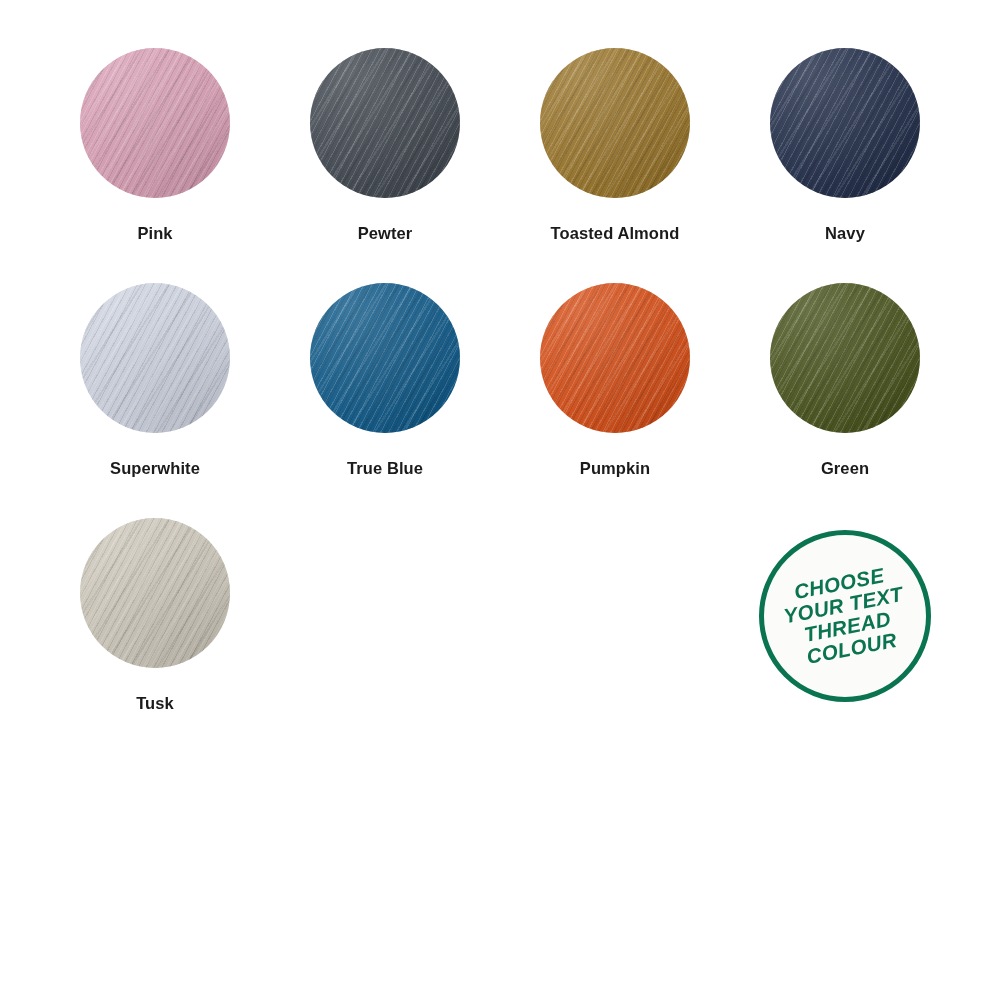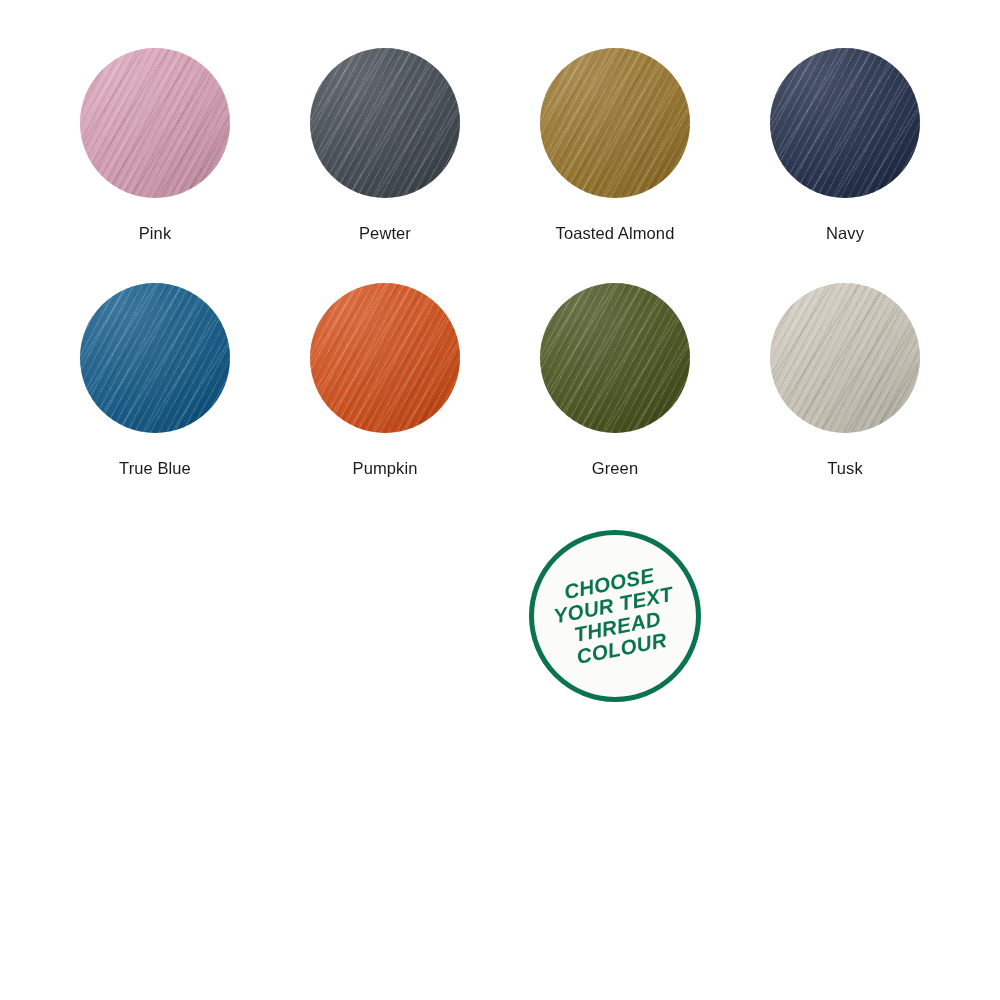--- a/index.html
+++ b/index.html
@@ -84,20 +84,21 @@
       radial-gradient(circle at 74% 80%, rgba(0,0,0,0.13), rgba(0,0,0,0) 68%);
   }
 
   .swatch-label {
     margin-top: 26px;
     font-size: 16.5px;
     line-height: 1.2;
     color: #1b1b1b;
     text-align: center;
     letter-spacing: 0.1px;
+    font-weight: bold;
   }
 
   
   .badge-cell {
     display: flex;
     align-items: flex-start;
     justify-content: center;
   }
 
   #badge {
@@ -142,20 +143,24 @@
     </div>
     <div class="swatch-cell">
       <div class="swatch-disc" style="background: rgb(154, 118, 44);"></div>
       <div class="swatch-label">Toasted Almond</div>
     </div>
     <div class="swatch-cell">
       <div class="swatch-disc" style="background: rgb(35, 47, 75);"></div>
       <div class="swatch-label">Navy</div>
     </div>
     <div class="swatch-cell">
+      <div class="swatch-disc" style="background: rgb(206, 211, 224);"></div>
+      <div class="swatch-label">Superwhite</div>
+    </div>
+    <div class="swatch-cell">
       <div class="swatch-disc" style="background: rgb(17, 91, 138);"></div>
       <div class="swatch-label">True Blue</div>
     </div>
     <div class="swatch-cell">
       <div class="swatch-disc" style="background: rgb(214, 79, 24);"></div>
       <div class="swatch-label">Pumpkin</div>
     </div>
     <div class="swatch-cell">
       <div class="swatch-disc" style="background: rgb(74, 85, 30);"></div>
       <div class="swatch-label">Green</div>

